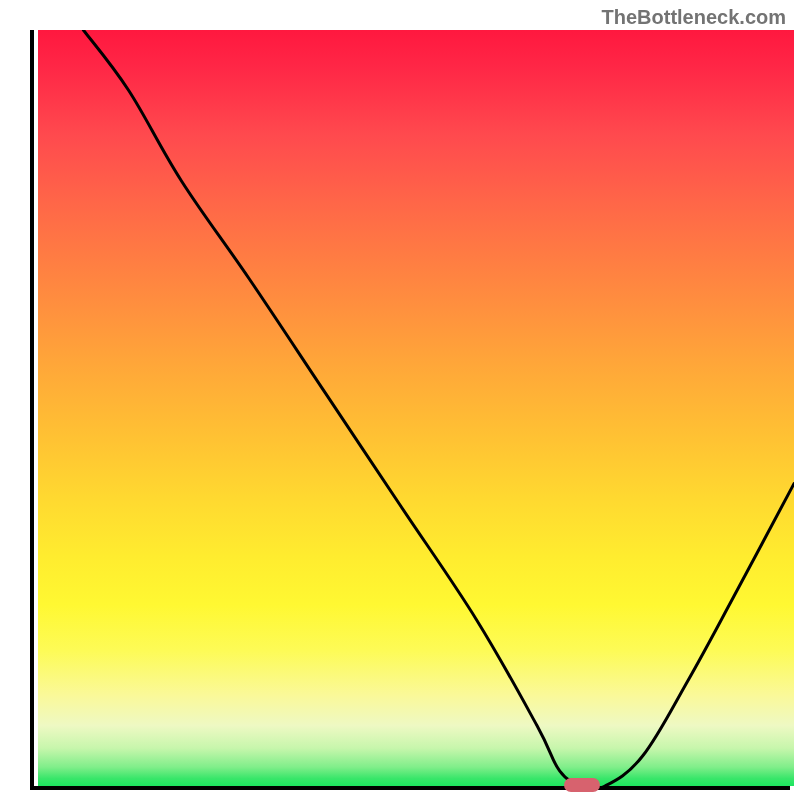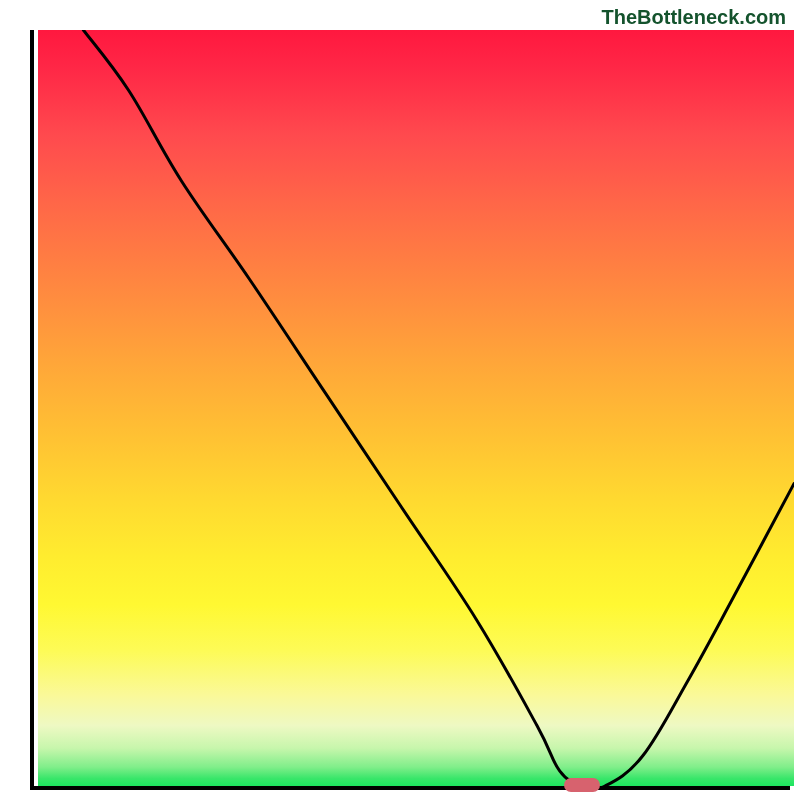--- a/index.html
+++ b/index.html
@@ -9,21 +9,21 @@
     background: #ffffff;
     font-family: Arial, sans-serif;
     position: relative;
   }
   .watermark {
     position: absolute;
     top: 6px;
     right: 14px;
     font-size: 20px;
     font-weight: bold;
-    color: #14532d;
+    color: #737373;
     z-index: 10;
   }
   .chart-wrap {
     position: absolute;
     top: 30px;
     left: 30px;
     width: 760px;
     height: 760px;
   }
   .plot-area {

